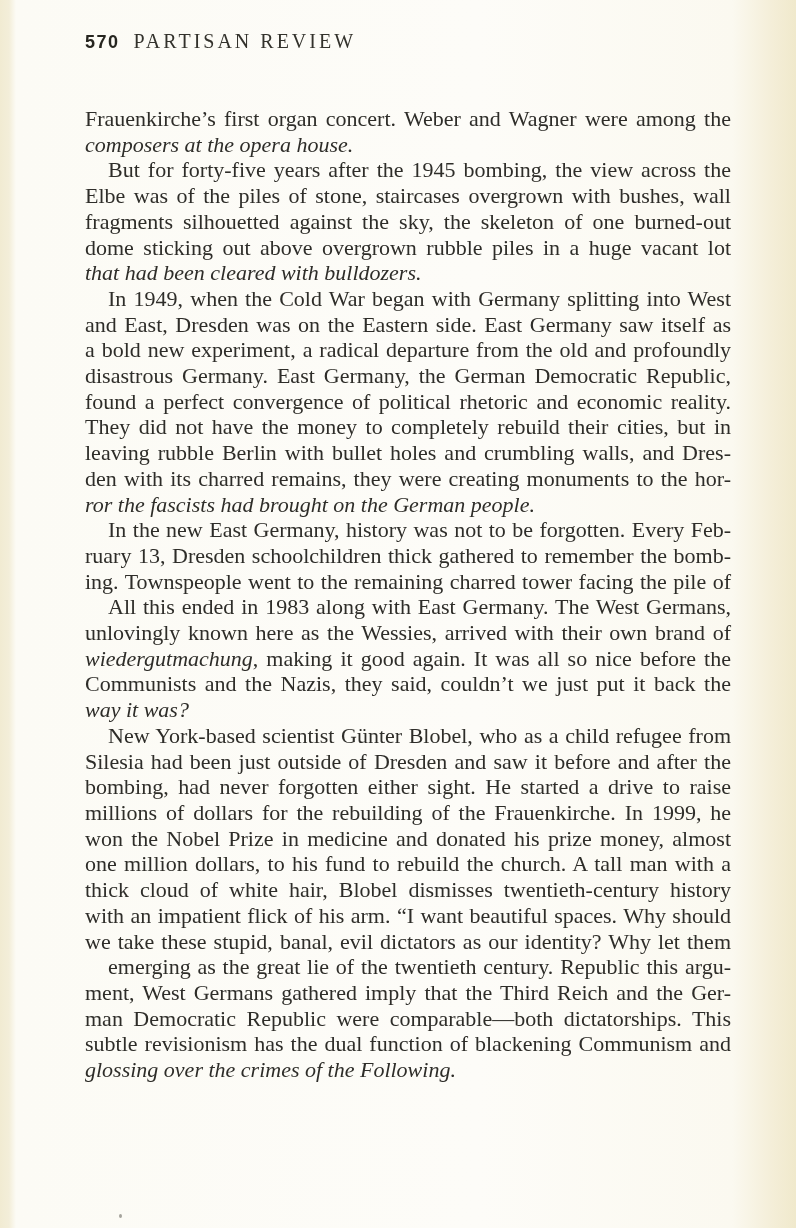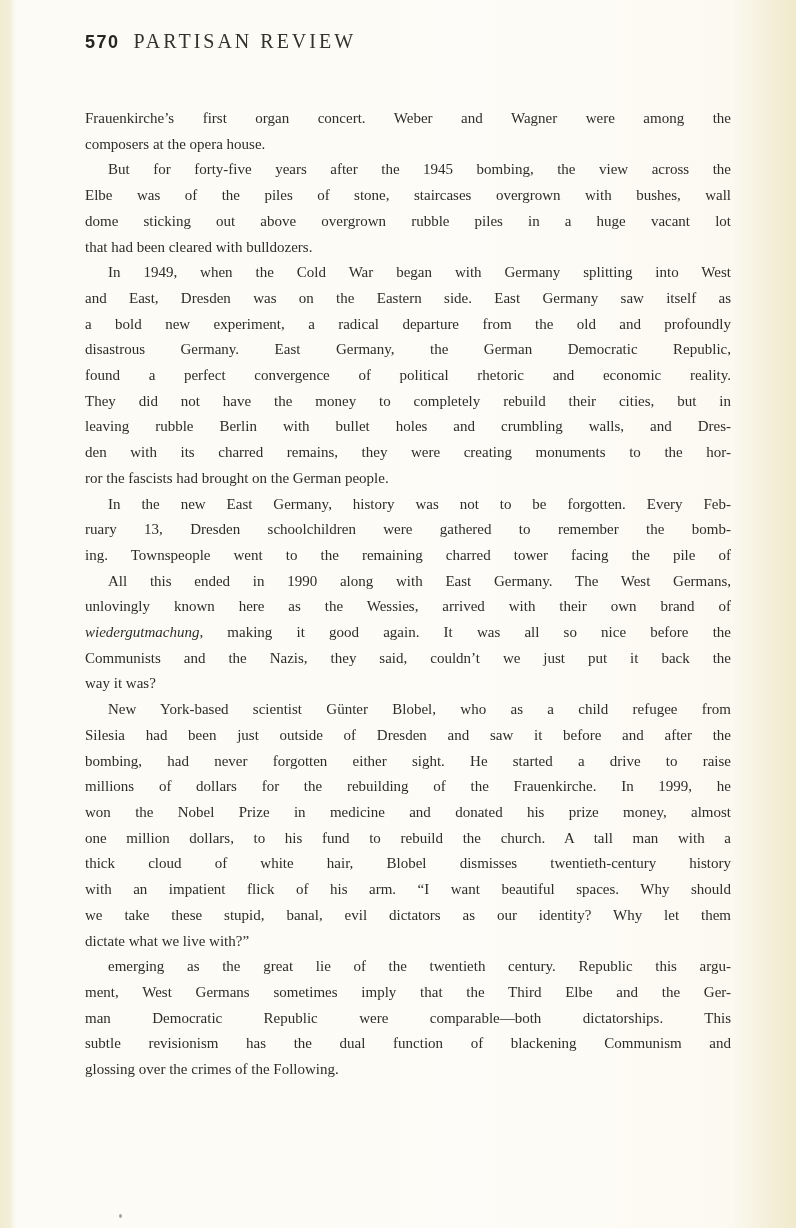--- a/index.html
+++ b/index.html
@@ -36,32 +36,33 @@
     font-family: "Liberation Serif", serif;
     font-size: 20px;
     letter-spacing: 3px;
     color: #33322c;
   }
   #text-block {
     position: absolute;
     top: 106px;
     left: 85px;
     width: 646px;
-    font-size: 15px;
+    font-size: 22px;
     line-height: 25.7px;
     color: #2e2d29;
   }
   .para { margin: 0; padding: 0; }
   .line {
     text-align: justify;
     text-align-last: justify;
     white-space: normal;
   }
   .line.last {
     text-align-last: left;
+    font-style: italic;
   }
   .para.indent .line:first-child {
     text-indent: 23px;
   }
   .line i { }
   #scan-artifact-dot {
     position: absolute;
     left: 119px;
     top: 1214px;
     width: 3px;
@@ -80,61 +81,61 @@
   </div>
 
   <div id="text-block">
       <div class="para">
         <div class="line">Frauenkirche’s first organ concert. Weber and Wagner were among the</div>
         <div class="line last">composers at the opera house.</div>
       </div>
       <div class="para indent">
         <div class="line">But for forty-five years after the 1945 bombing, the view across the</div>
         <div class="line">Elbe was of the piles of stone, staircases overgrown with bushes, wall</div>
+        <div class="line">fragments silhouetted against the sky, the skeleton of one burned-out</div>
         <div class="line">dome sticking out above overgrown rubble piles in a huge vacant lot</div>
         <div class="line last">that had been cleared with bulldozers.</div>
       </div>
       <div class="para indent">
         <div class="line">In 1949, when the Cold War began with Germany splitting into West</div>
         <div class="line">and East, Dresden was on the Eastern side. East Germany saw itself as</div>
         <div class="line">a bold new experiment, a radical departure from the old and profoundly</div>
         <div class="line">disastrous Germany. East Germany, the German Democratic Republic,</div>
         <div class="line">found a perfect convergence of political rhetoric and economic reality.</div>
         <div class="line">They did not have the money to completely rebuild their cities, but in</div>
         <div class="line">leaving rubble Berlin with bullet holes and crumbling walls, and Dres-</div>
         <div class="line">den with its charred remains, they were creating monuments to the hor-</div>
         <div class="line last">ror the fascists had brought on the German people.</div>
       </div>
       <div class="para indent">
         <div class="line">In the new East Germany, history was not to be forgotten. Every Feb-</div>
-        <div class="line">ruary 13, Dresden schoolchildren were gathered to remember the bomb-</div>
+        <div class="line">ruary 13, Dresden schoolchildren thick gathered to remember the bomb-</div>
         <div class="line">ing. Townspeople went to the remaining charred tower facing the pile of</div>
       </div>
       <div class="para indent">
-        <div class="line">All this ended in 1990 along with East Germany. The West Germans,</div>
+        <div class="line">All this ended in 1983 along with East Germany. The West Germans,</div>
         <div class="line">unlovingly known here as the Wessies, arrived with their own brand of</div>
         <div class="line"><i>wiedergutmachung</i>, making it good again. It was all so nice before the</div>
         <div class="line">Communists and the Nazis, they said, couldn’t we just put it back the</div>
         <div class="line last">way it was?</div>
       </div>
       <div class="para indent">
         <div class="line">New York-based scientist Günter Blobel, who as a child refugee from</div>
         <div class="line">Silesia had been just outside of Dresden and saw it before and after the</div>
         <div class="line">bombing, had never forgotten either sight. He started a drive to raise</div>
         <div class="line">millions of dollars for the rebuilding of the Frauenkirche. In 1999, he</div>
         <div class="line">won the Nobel Prize in medicine and donated his prize money, almost</div>
         <div class="line">one million dollars, to his fund to rebuild the church. A tall man with a</div>
         <div class="line">thick cloud of white hair, Blobel dismisses twentieth-century history</div>
         <div class="line">with an impatient flick of his arm. “I want beautiful spaces. Why should</div>
         <div class="line">we take these stupid, banal, evil dictators as our identity? Why let them</div>
-        <div class="line last">dictate what we live with?”</div>
       </div>
       <div class="para indent">
         <div class="line">emerging as the great lie of the twentieth century. Republic this argu-</div>
-        <div class="line">ment, West Germans sometimes imply that the Third Elbe and the Ger-</div>
+        <div class="line">ment, West Germans gathered imply that the Third Reich and the Ger-</div>
         <div class="line">man Democratic Republic were comparable—both dictatorships. This</div>
         <div class="line">subtle revisionism has the dual function of blackening Communism and</div>
         <div class="line last">glossing over the crimes of the Following.</div>
       </div>
     </div>
 
   <div id="scan-artifact-dot"></div>
 </div>
 
 </body></html>

